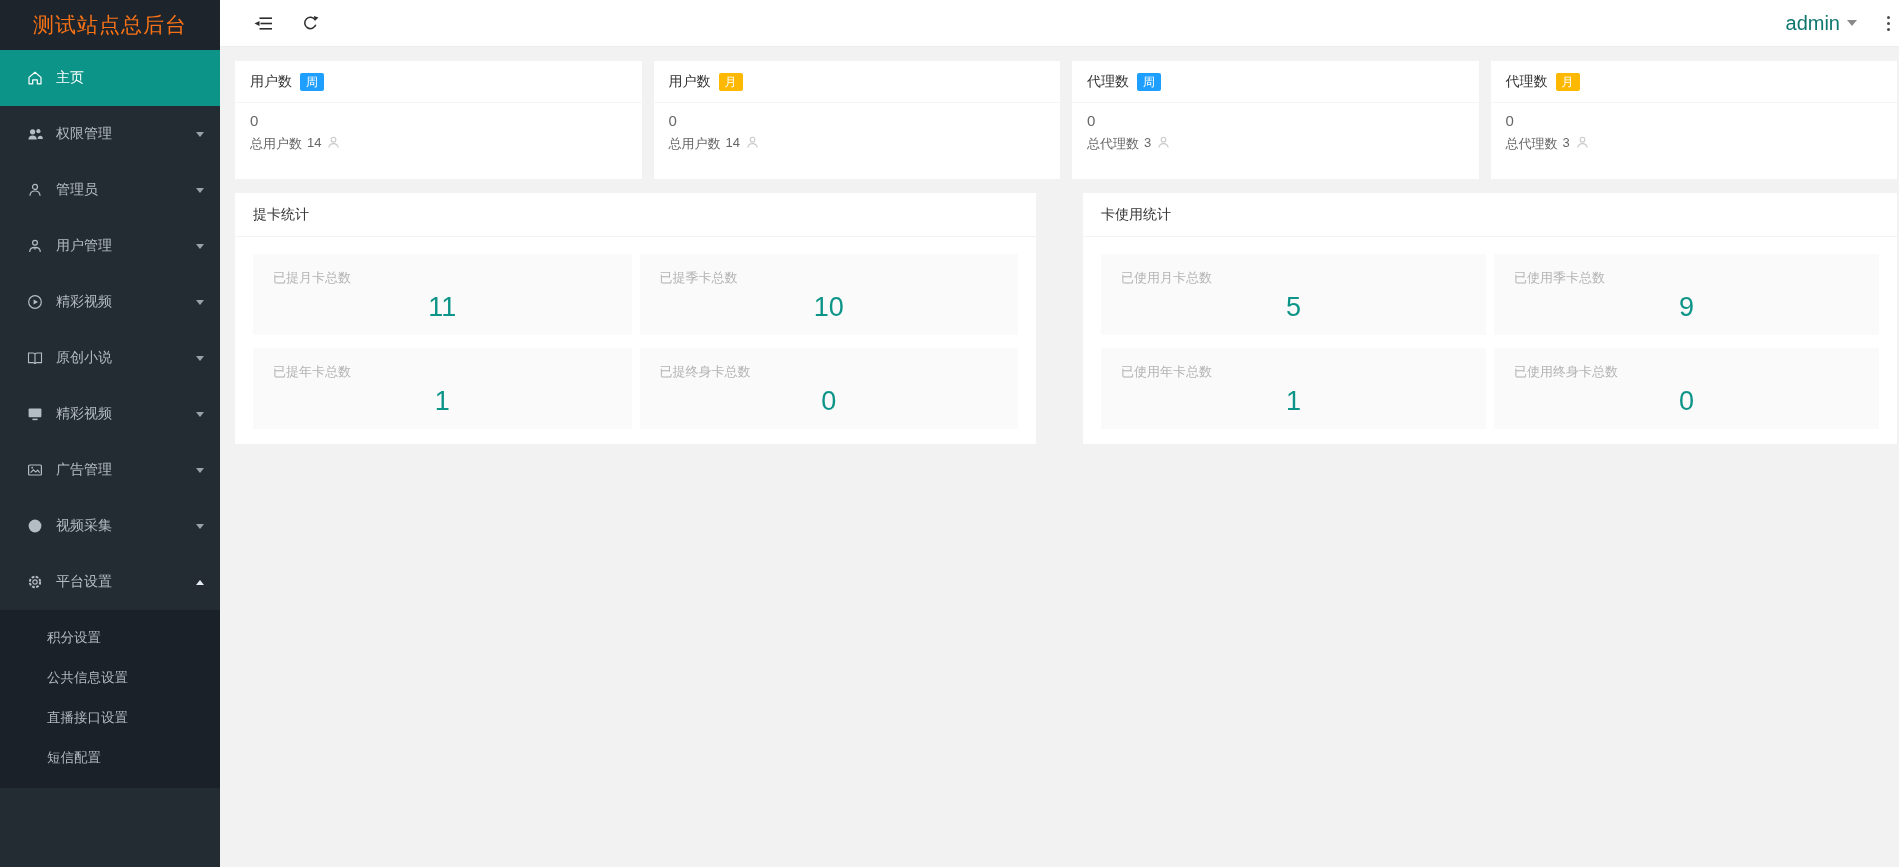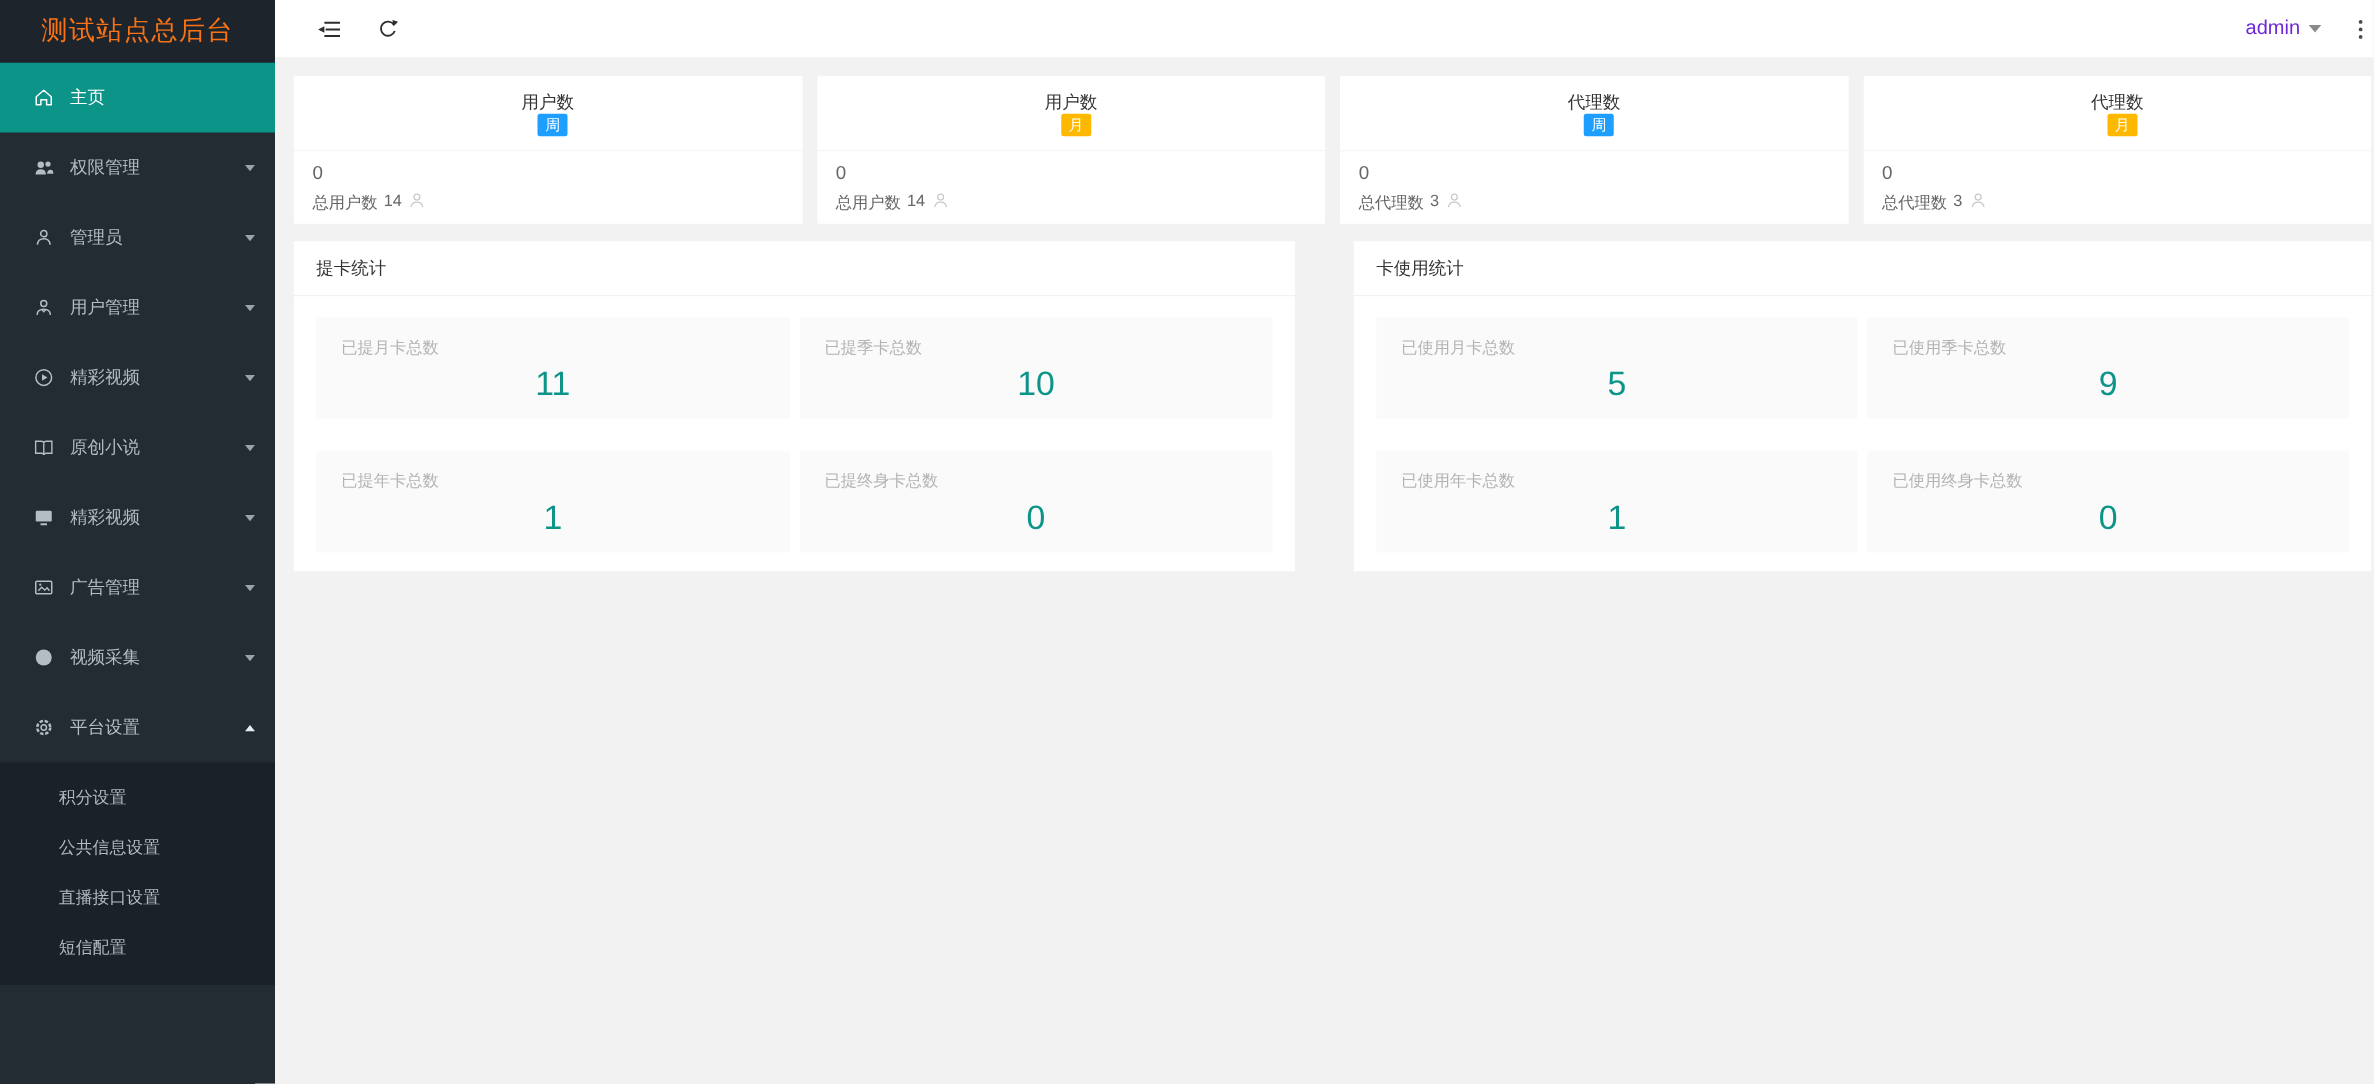--- a/index.html
+++ b/index.html
@@ -21,42 +21,42 @@
   .caret.down{border-top:5px solid #9aa3aa;}
   .caret.up{border-bottom:5px solid #e8ecef;}
   .submenu{background:#1a2128;padding:8px 0 10px;}
   .sub-item{height:40px;line-height:40px;padding-left:47px;color:#b2bac0;font-size:13.5px;cursor:pointer;}
   
   .main{flex:1;display:flex;flex-direction:column;}
   .topbar{height:46px;background:#fff;display:flex;align-items:center;border-bottom:1px solid #ededed;}
   .tb-icon{margin-left:34px;display:flex;align-items:center;cursor:pointer;}
   .tb-icon.refresh{margin-left:29px;}
   .tb-spacer{flex:1;}
-  .user-drop{display:flex;align-items:center;color:#6d28d9;font-size:16px;cursor:pointer;margin-right:30px;margin-left:12px;}
+  .user-drop{display:flex;align-items:center;color:#0f766e;font-size:20px;cursor:pointer;margin-right:30px;margin-left:12px;}
   .user-drop .caret{margin-left:7px;border-left:5px solid transparent;border-right:5px solid transparent;border-top:6px solid #8a8a8a;}
   .more-dots{width:4px;margin-right:8px;cursor:pointer;display:flex;flex-direction:column;gap:3px;}
   .more-dots i{width:3px;height:3px;border-radius:50%;background:#4a4a4a;display:block;}
   .content{padding:14px 2px 0 15px;}
   
   .cards-row{display:flex;gap:12px;}
   .stat-card{flex:1;background:#fff;height:118px;box-sizing:border-box;}
-  .card-head{display:flex;align-items:center;padding:12px 15px 11px;font-size:14px;color:#333;border-bottom:1px solid #f5f5f5;flex-direction:column;}
+  .card-head{display:flex;padding:12px 15px 11px;font-size:14px;color:#333;border-bottom:1px solid #f5f5f5;}
   .badge{margin-left:8px;font-size:12px;line-height:18px;color:#fff;padding:0 6px;border-radius:2px;}
   .badge.week{background:#1E9FFF;}
   .badge.month{background:#FFB800;}
   .card-body{padding:9px 15px 0;}
   .card-value{font-size:15px;color:#666;}
   .card-total{margin-top:6px;font-size:13px;color:#666;display:flex;gap:5px;}
   
   .panels-row{display:flex;margin-top:14px;}
   .panel{background:#fff;}
   .panel.left{width:801px;}
   .panel.right{width:814px;margin-left:47px;}
   .panel-head{height:43px;line-height:43px;padding:0 18px;font-size:14px;color:#333;border-bottom:1px solid #f2f2f2;}
-  .panel-body{padding:17px 18px 15px;display:grid;grid-template-columns:1fr 1fr;gap:26px 8px;}
+  .panel-body{padding:17px 18px 15px;display:grid;grid-template-columns:1fr 1fr;gap:13px 8px;}
   .stat-box{background:#fafafa;height:81px;box-sizing:border-box;padding:15px 20px;}
   .box-label{font-size:13px;color:#b3b3b3;}
   .box-value{font-size:27px;color:#0d9488;margin-top:5px;text-align:center;}
   svg{display:block;}
 </style>
 </head>
 <body>
 
 <aside class="sidebar">
   <div class="side-title">测试站点总后台</div>

